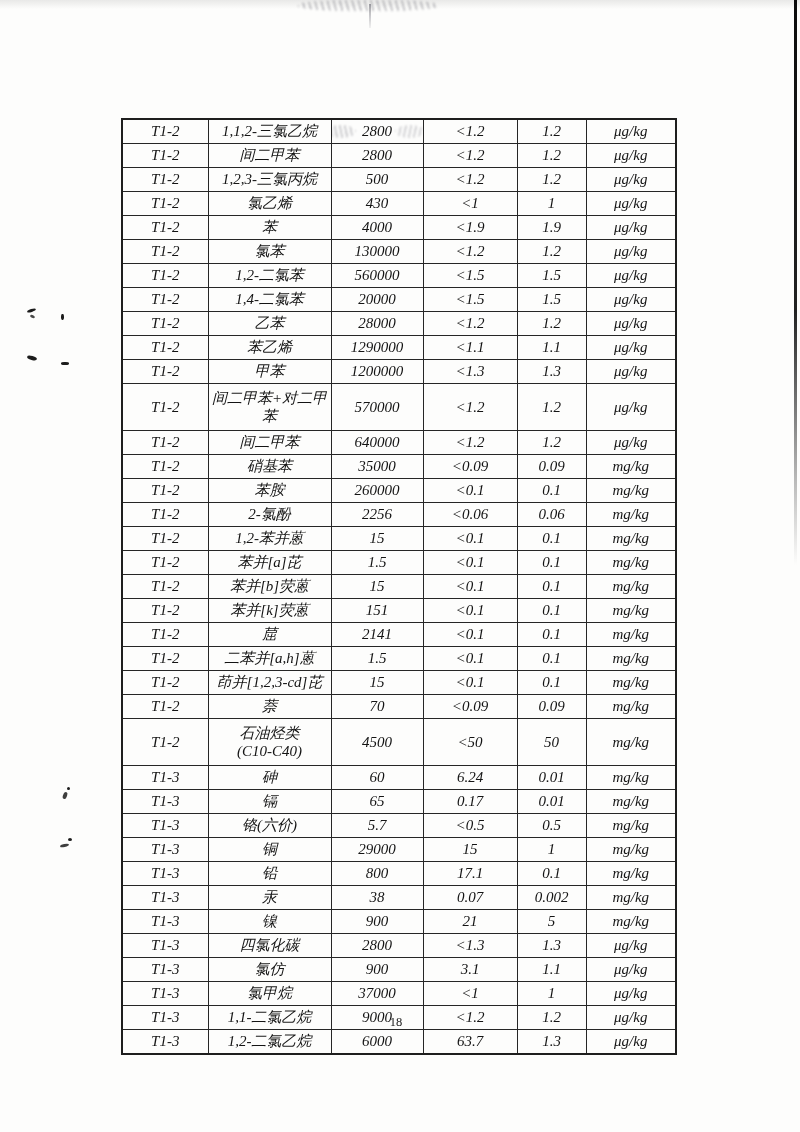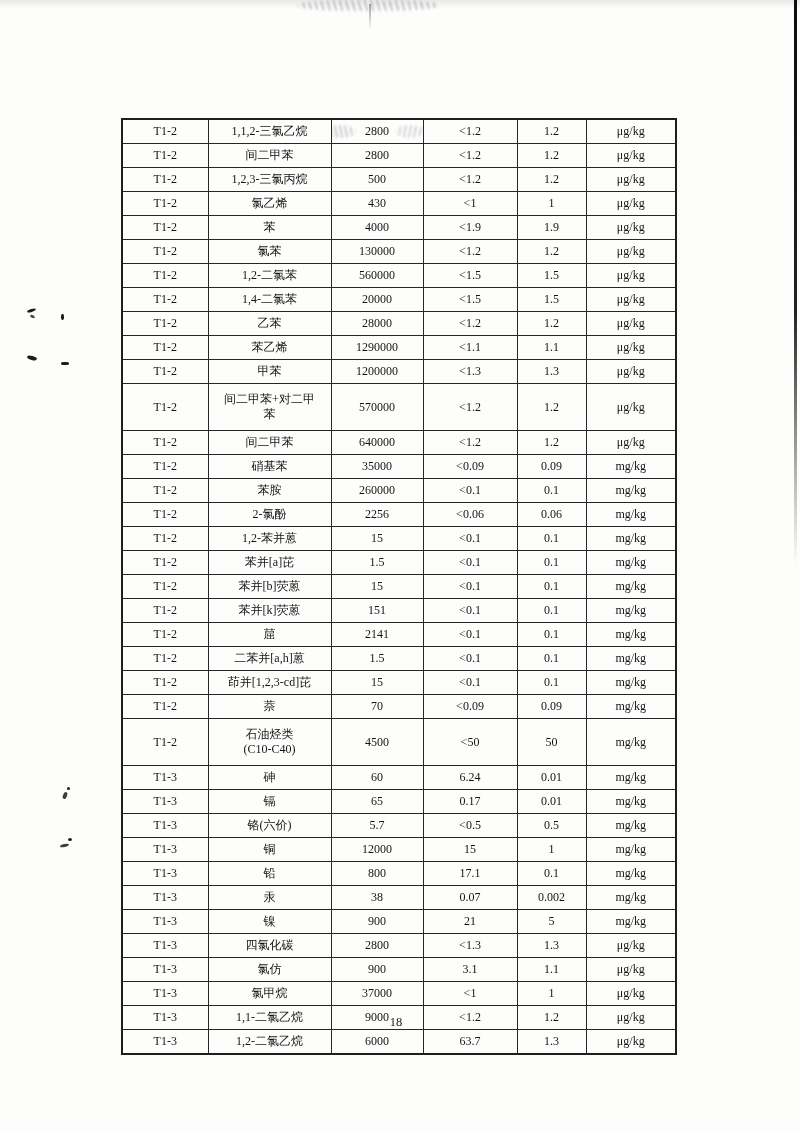--- a/index.html
+++ b/index.html
@@ -39,21 +39,21 @@
   .s3{left:27px;top:356px;width:10px;height:4px;transform:rotate(15deg);}
   .s4{left:61px;top:362px;width:8px;height:3px;border-radius:40%;}
   .s5{left:67px;top:787px;width:3px;height:3px;}
   .s5b{left:63px;top:792px;width:4px;height:7px;border-radius:60% 40% 50% 50%;transform:rotate(18deg);opacity:.85;}
   .s6{left:68px;top:838px;width:4px;height:3px;}
   .s6b{left:60px;top:844px;width:9px;height:3px;transform:rotate(-12deg);opacity:.85;}
 
   table.results{
     position:absolute;left:121px;top:118px;
     border-collapse:collapse;table-layout:fixed;width:554px;
-    font-size:12px;line-height:1.22;
+    font-size:15px;line-height:1.22;font-style:italic;
   }
   table.results td{
     border:1.4px solid #262626;
     text-align:center;vertical-align:middle;
     height:23px;padding:0 2px;
     white-space:pre-line;
     overflow:hidden;
   }
   table.results{border:2.2px solid #1e1e1e;}
   tr.tall td{height:46px;}
@@ -330,21 +330,21 @@
           <td>T1-3</td>
           <td>铬(六价)</td>
           <td>5.7</td>
           <td>&lt;0.5</td>
           <td>0.5</td>
           <td>mg/kg</td>
         </tr>
         <tr>
           <td>T1-3</td>
           <td>铜</td>
-          <td>12000</td>
+          <td>29000</td>
           <td>15</td>
           <td>1</td>
           <td>mg/kg</td>
         </tr>
         <tr>
           <td>T1-3</td>
           <td>铅</td>
           <td>800</td>
           <td>17.1</td>
           <td>0.1</td>

